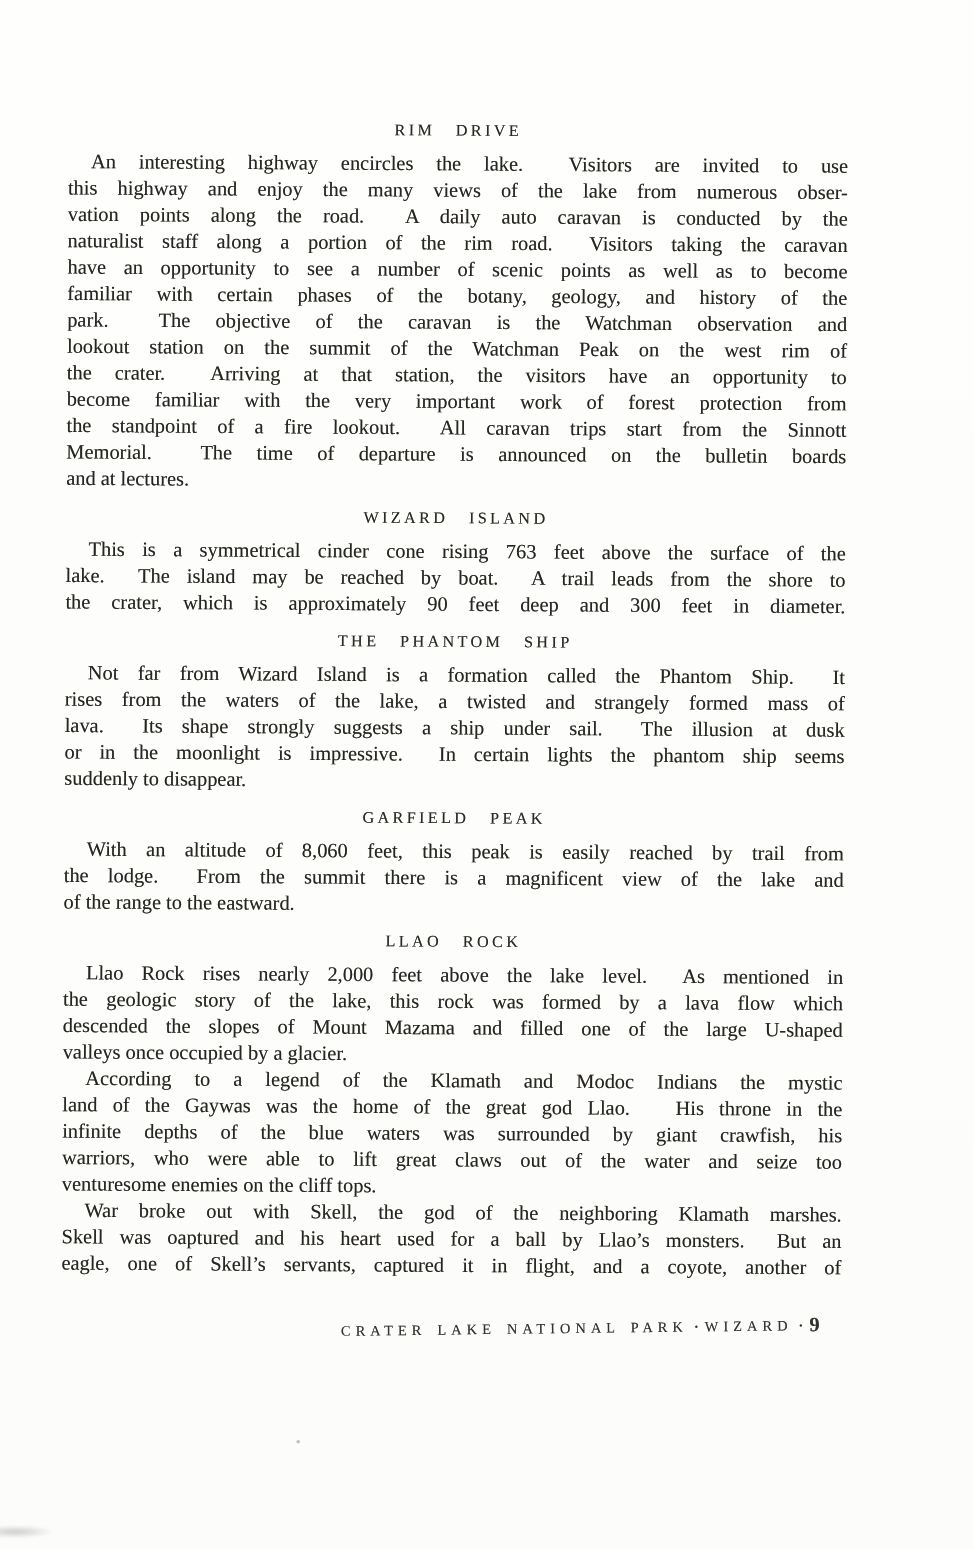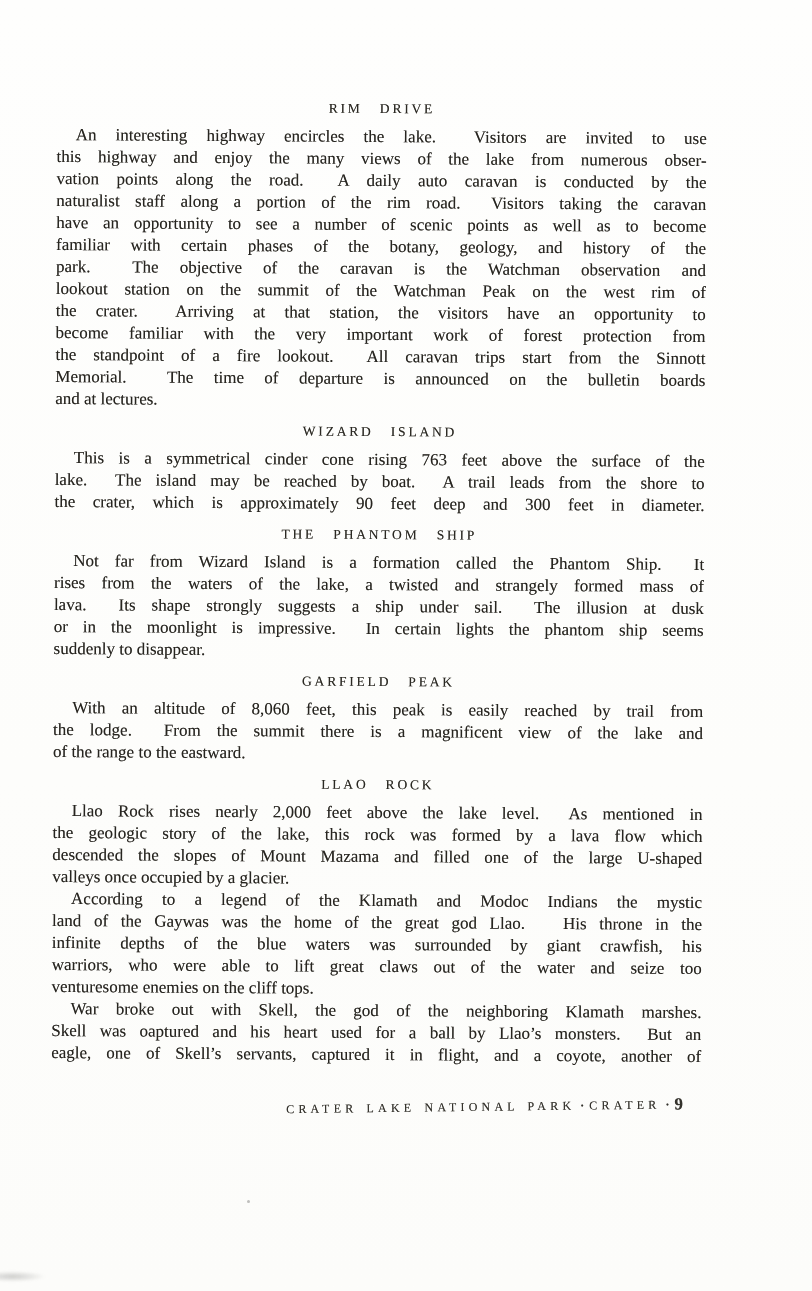--- a/index.html
+++ b/index.html
@@ -165,18 +165,18 @@
           <div class="line lastline">venturesome enemies on the cliff tops.</div>
         </div>
         <div class="paragraph">
           <div class="line indent">War broke out with Skell, the god of the neighboring Klamath marshes.</div>
           <div class="line">Skell was oaptured and his heart used for a ball by Llao’s monsters.  But an</div>
           <div class="line">eagle, one of Skell’s servants, captured it in flight, and a coyote, another of</div>
         </div>
       </div>
     </div>
 
-  <div class="footer"><span>CRATER LAKE NATIONAL PARK</span><span class="dot">·</span><span>CRATER</span><span class="dot">·</span><span class="page-num">9</span></div>
+  <div class="footer"><span>CRATER LAKE NATIONAL PARK</span><span class="dot">·</span><span>WIZARD</span><span class="dot">·</span><span class="page-num">9</span></div>
 
   <div class="speck"></div>
   <div class="smudge"></div>
 
 </div>
 
 </body></html>

